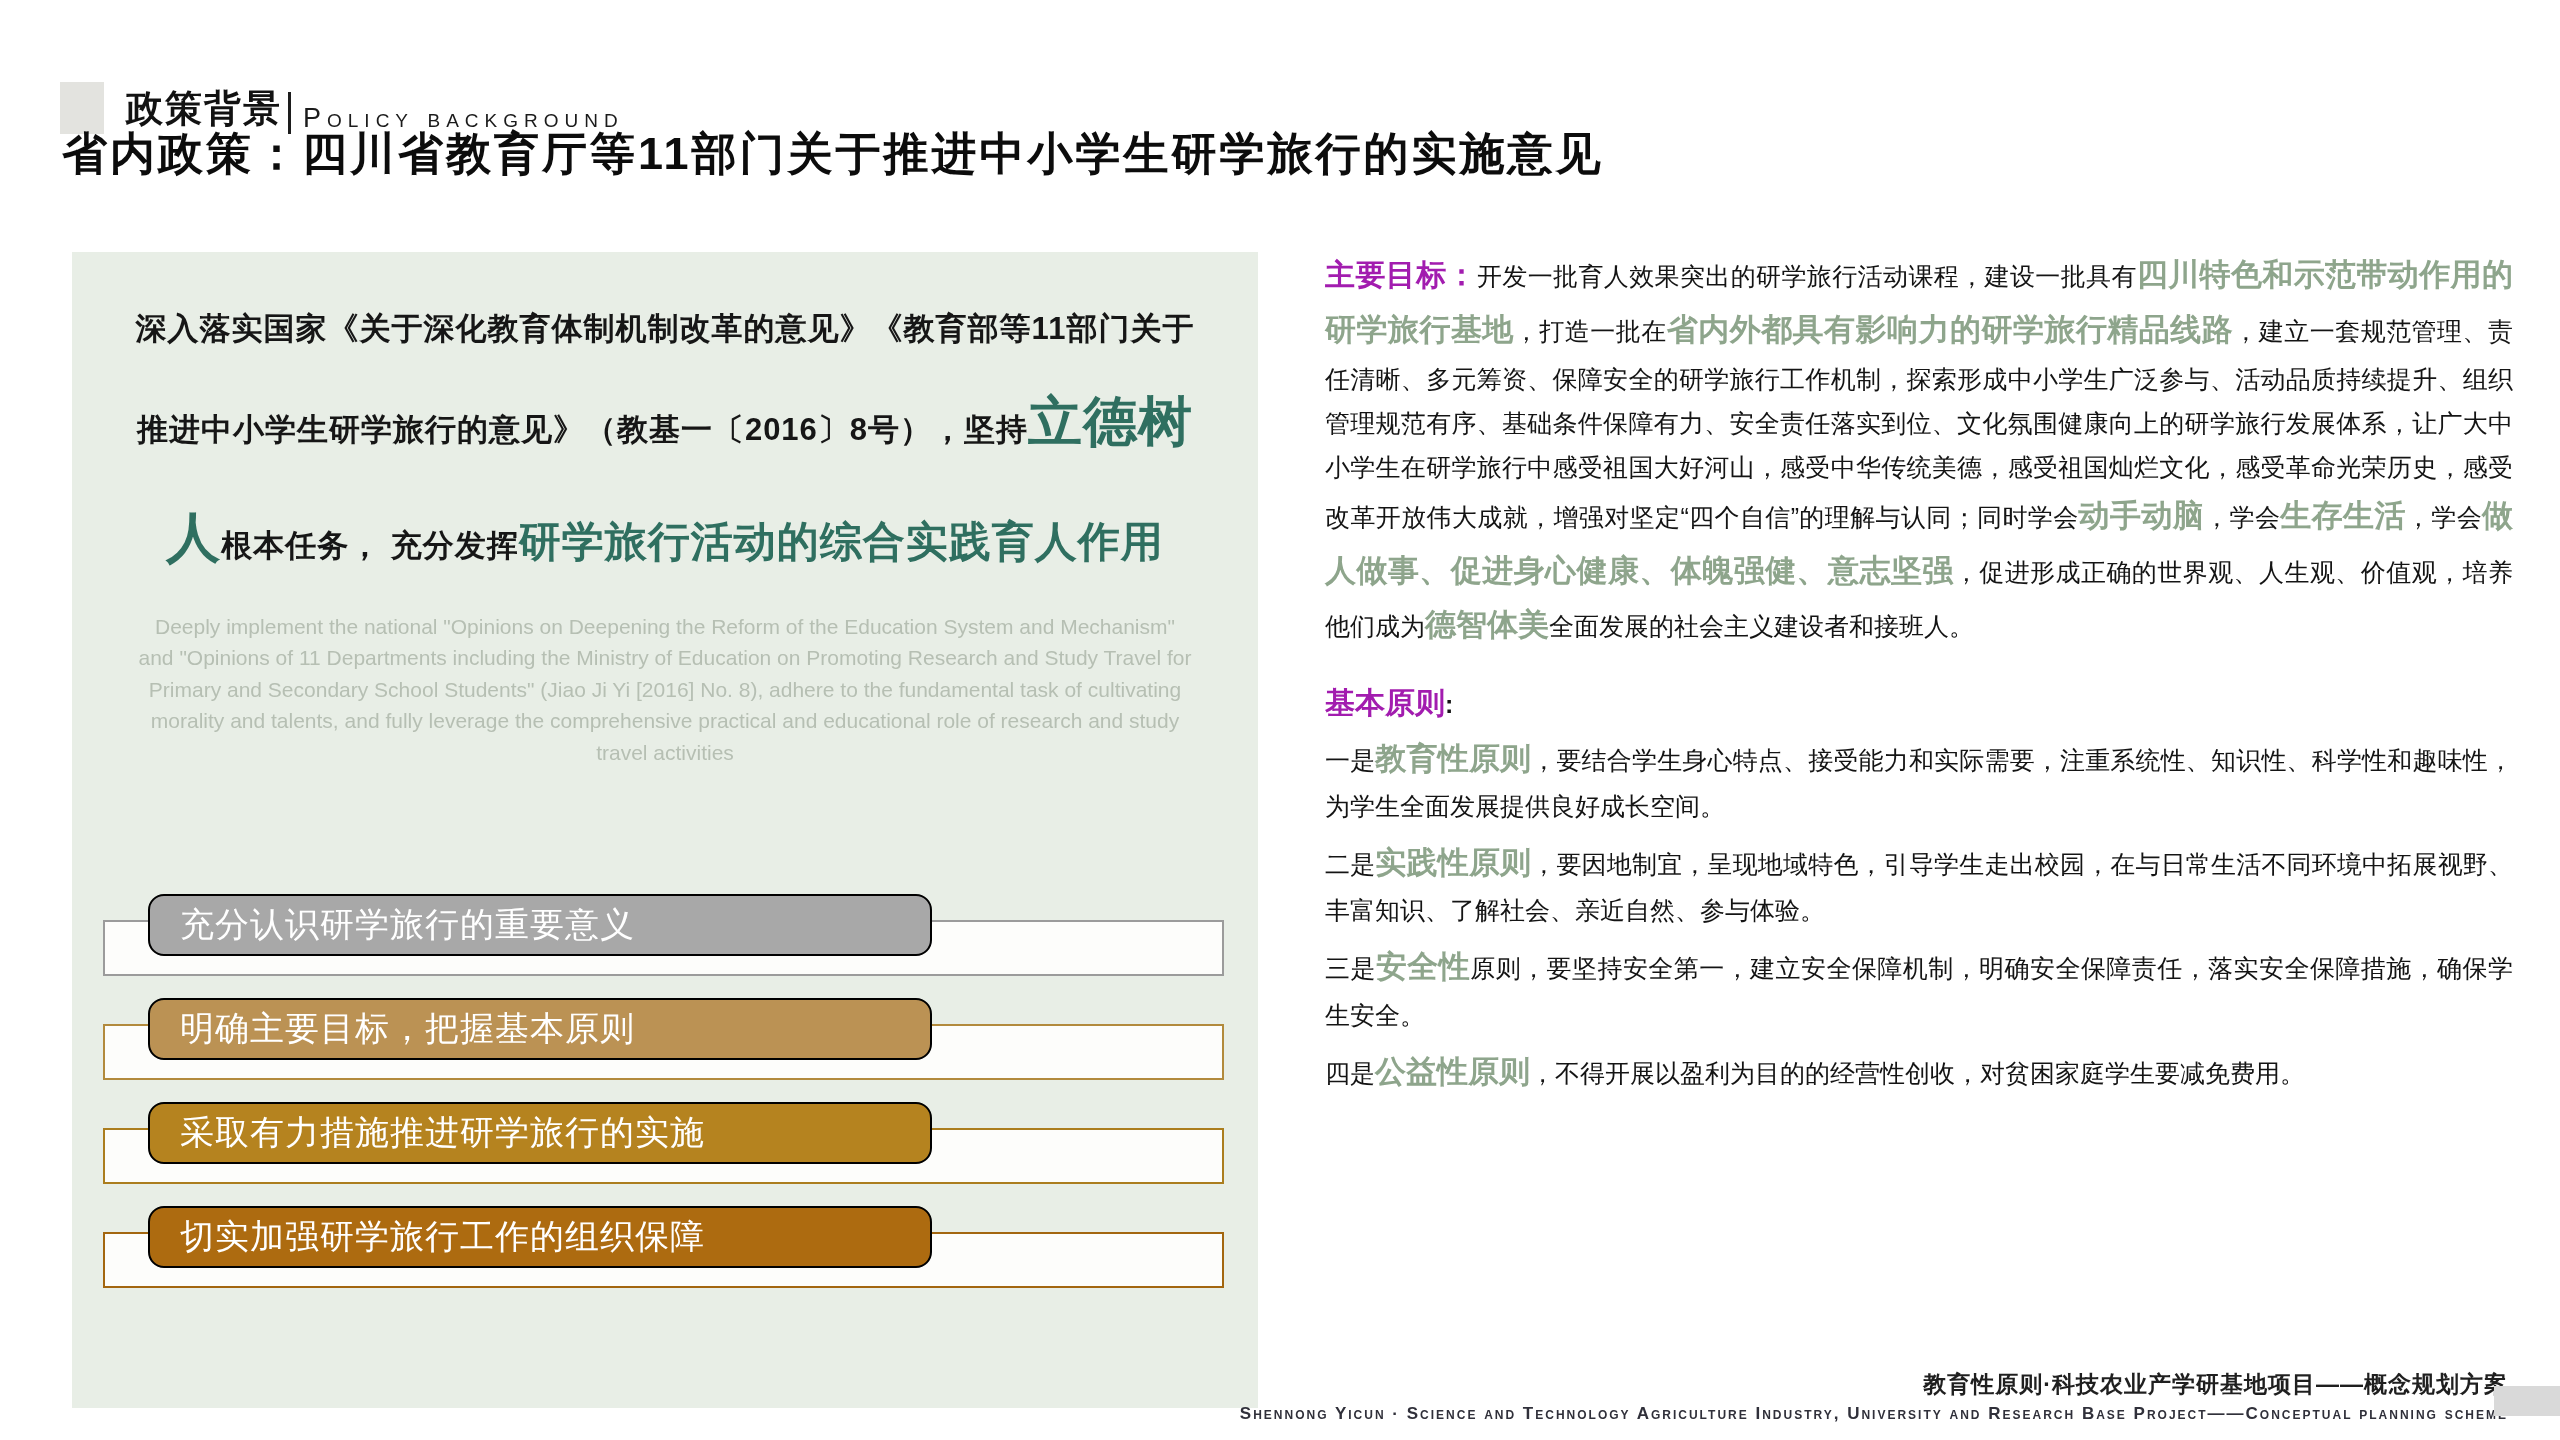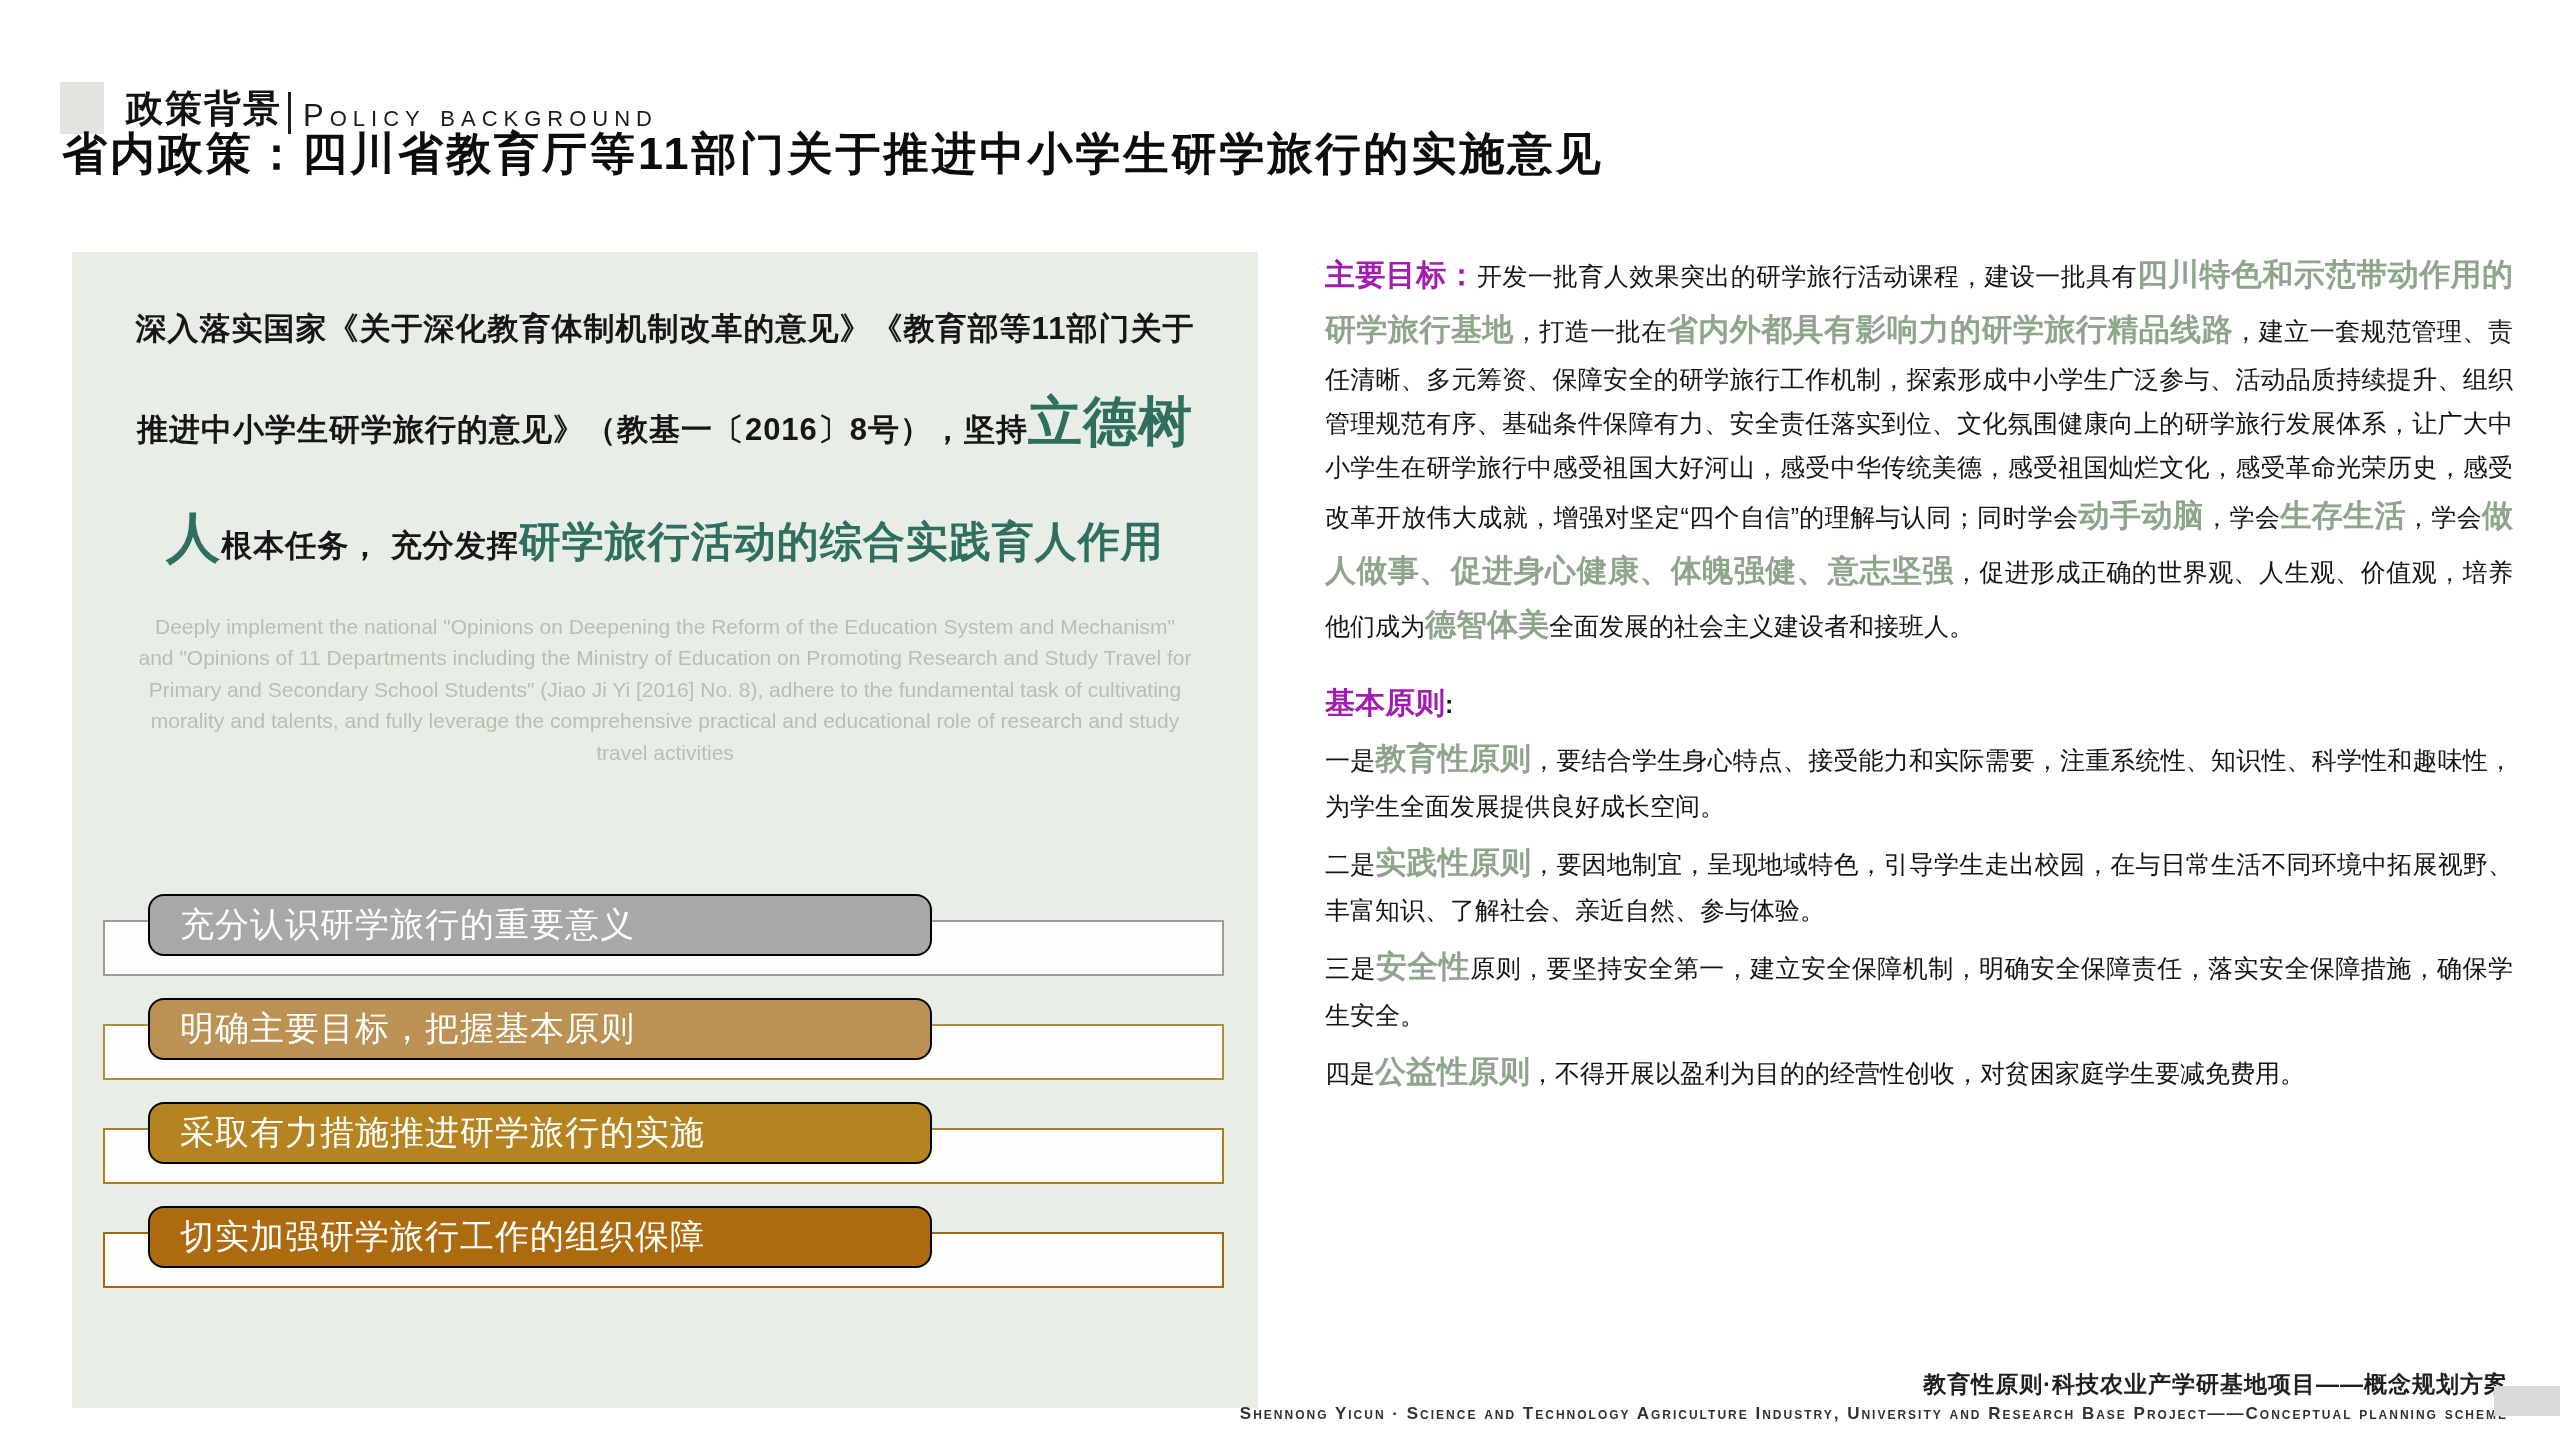--- a/index.html
+++ b/index.html
@@ -7,21 +7,21 @@
     width:2560px;height:1440px;position:relative;overflow:hidden;
     background:#ffffff;
     font-family:"Liberation Sans","DejaVu Sans",sans-serif;
     color:#141414;
   }
   
   .hdr{position:absolute;left:60px;top:62px;display:flex;align-items:flex-end;margin-top:20px;}
   .hdr-square{width:44px;height:52px;background:#e3e3df;}
   .hdr-cn{font-size:37px;font-weight:600;color:#121212;margin-left:22px;letter-spacing:2px;}
   .hdr-divider{width:3px;height:42px;background:#1d1d1d;margin:0 12px 0 6px;}
-  .hdr-en{font-size:31px;font-variant:small-caps;letter-spacing:6px;color:#1b1b1b;font-weight:500;}
+  .hdr-en{font-size:27px;font-variant:small-caps;letter-spacing:6px;color:#1b1b1b;font-weight:500;}
   
   .page-title{
     position:absolute;left:62px;top:124px;width:2300px;
     font-size:45px;font-weight:800;letter-spacing:3px;color:#0c0c0c;
   }
   
   .left-panel{
     position:absolute;left:72px;top:212px;width:1186px;height:1156px;
     box-sizing:border-box;padding:44px 56px 0 56px;margin-top:40px;
   }

